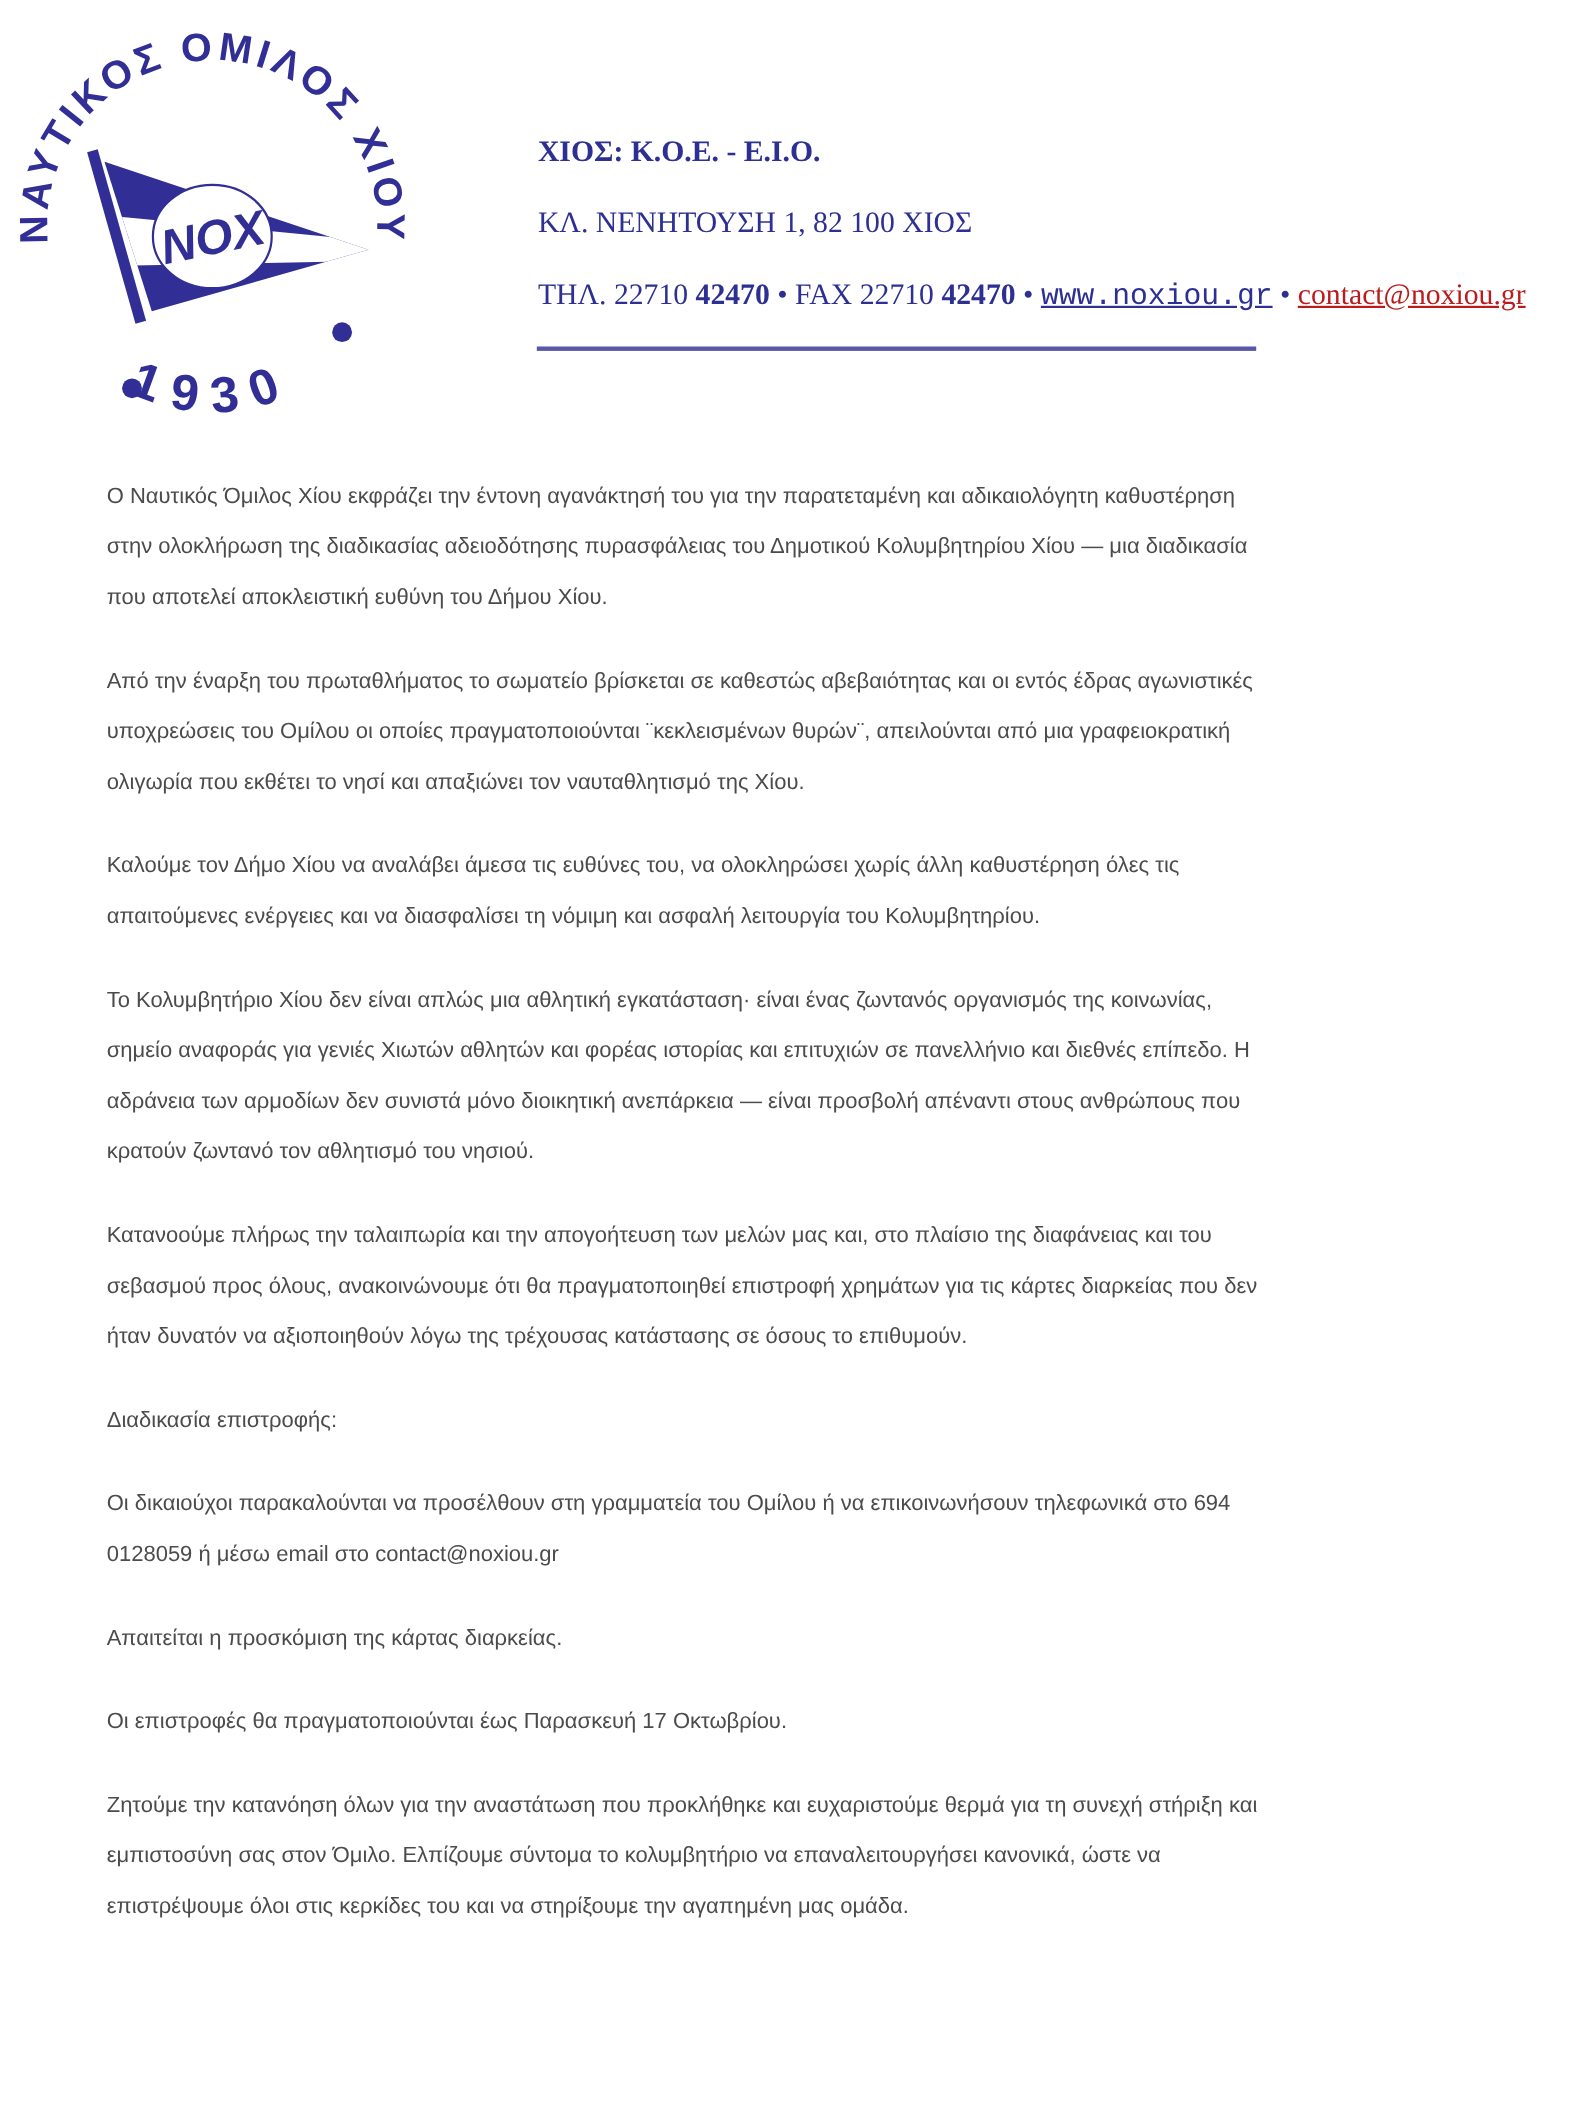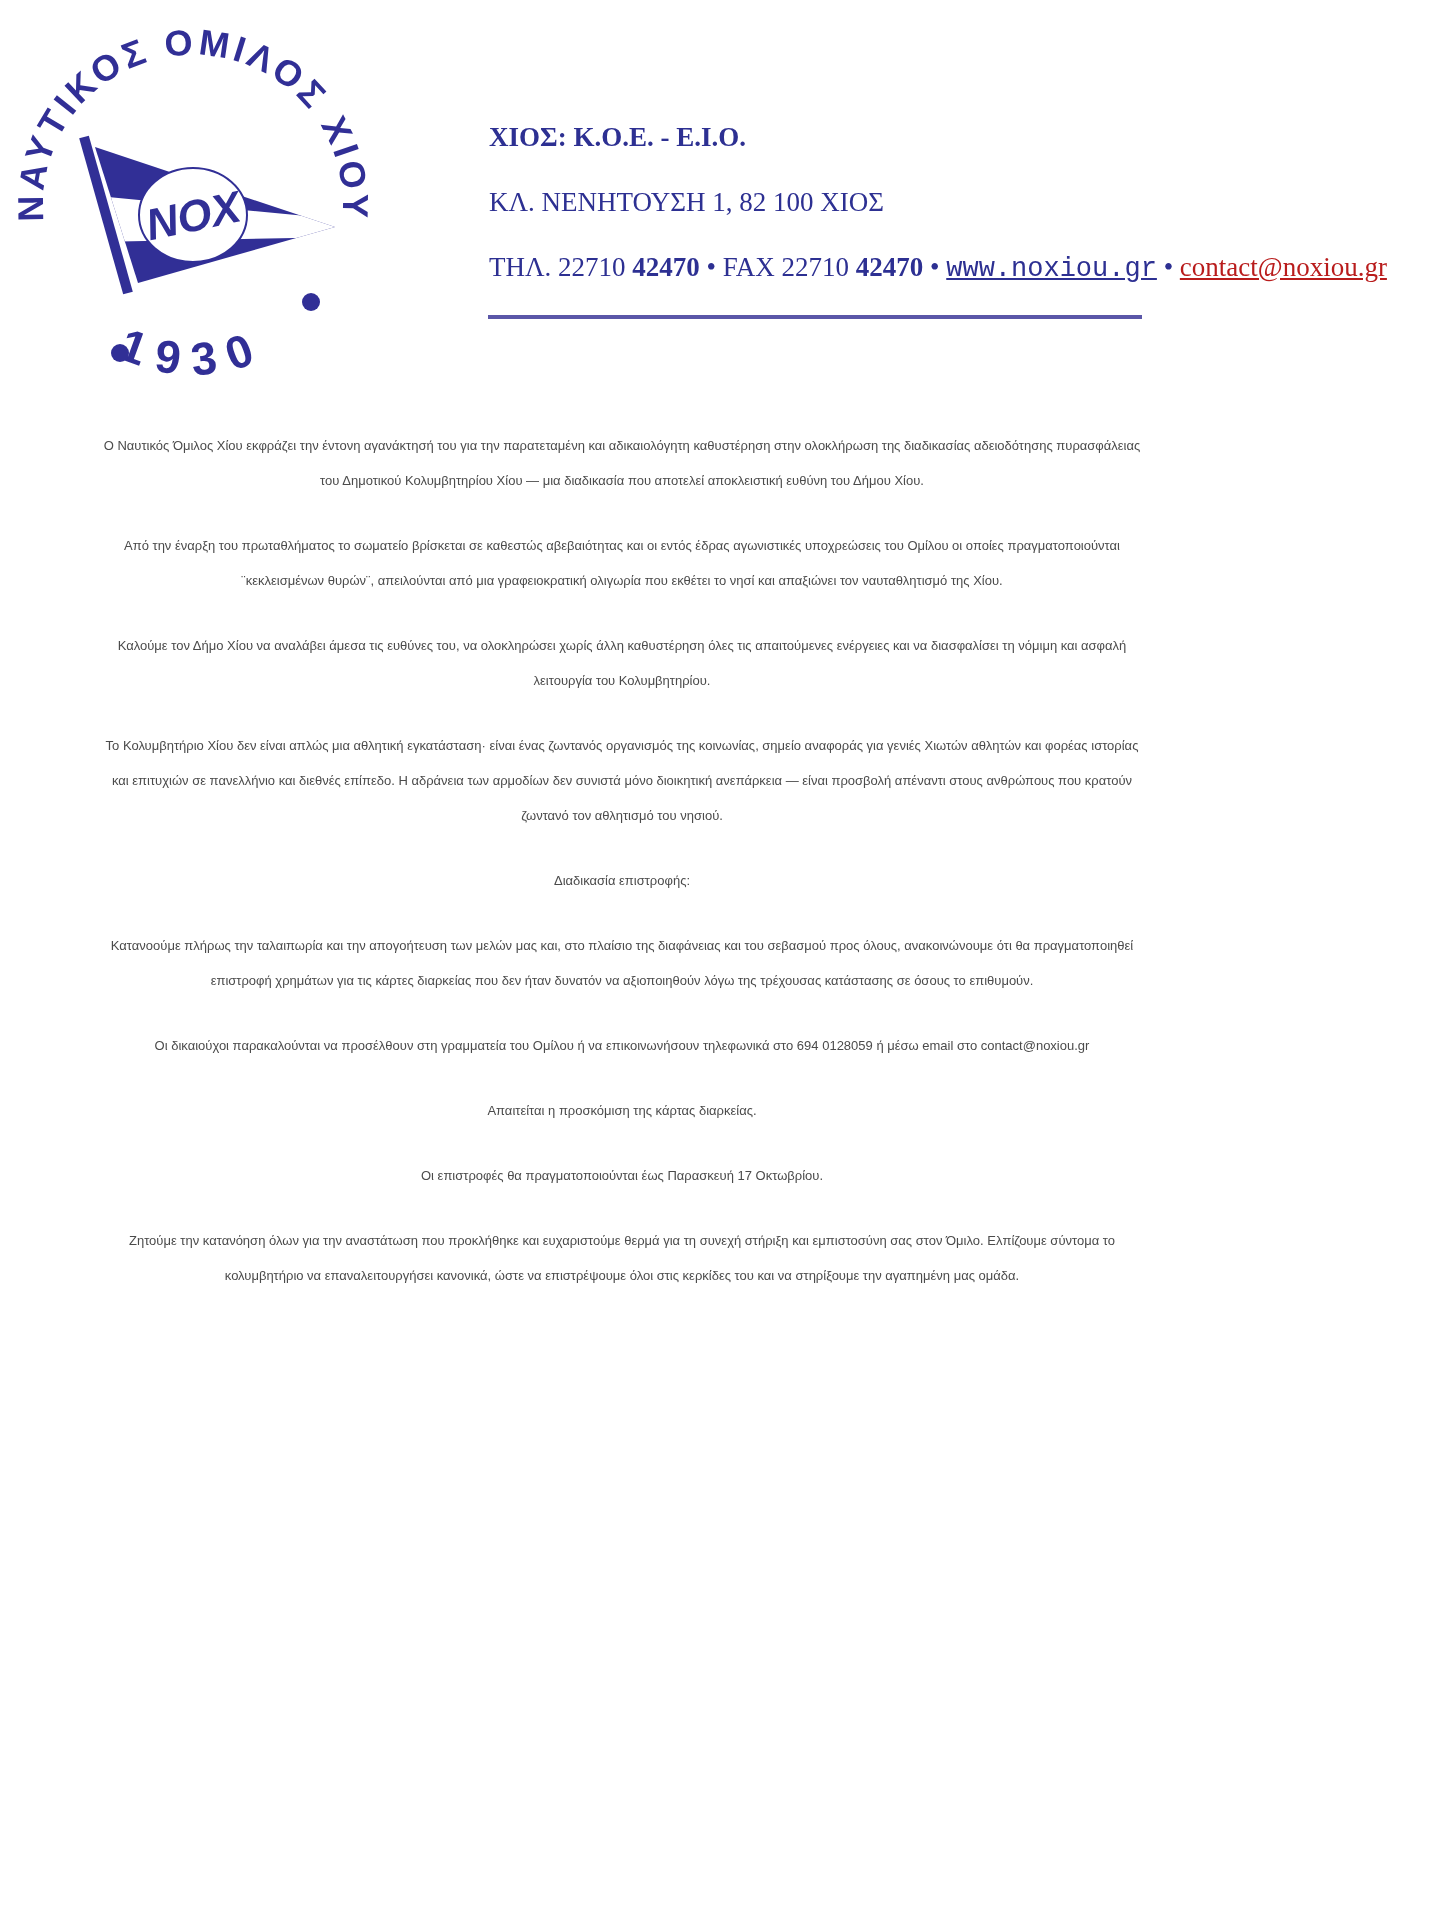--- a/index.html
+++ b/index.html
@@ -38,23 +38,23 @@
     width: 654px;
     height: 4px;
     background: #5b57a8;
   }
   .content {
     position: absolute;
     left: 97px;
     top: 428px;
     width: 1050px;
     color: #4b4b4b;
-    font-size: 13px;
-    line-height: 35px;
-    text-align: center;
+    font-size: 20px;
+    line-height: 46px;
+    text-align: left;
   }
   .content p { margin: 0 0 30px 0; }
 </style>
 </head>
 <body>
 
 <svg class="logo-svg" width="380" height="400" viewBox="0 0 380 400">
   <defs>
     <path id="arcTop" d="M 79,306 A 150 150 0 1 1 291,306" fill="none"></path>
     <path id="arcBottom" d="M 54,308 A 170 170 0 0 0 316,308" fill="none"></path>
@@ -83,19 +83,19 @@
 
 <div class="header-line phone"><span>ΤΗΛ. 22710 </span><b>42470</b><span> • </span><span>FAX 22710 </span><b>42470</b><span> • </span><a class="site">www.noxiou.gr</a><span> • </span><a class="mail">contact@noxiou.gr</a></div>
 
 <div class="rule"></div>
 
 <div class="content">
   <p>Ο Ναυτικός Όμιλος Χίου εκφράζει την έντονη αγανάκτησή του για την παρατεταμένη και αδικαιολόγητη καθυστέρηση στην ολοκλήρωση της διαδικασίας αδειοδότησης πυρασφάλειας του Δημοτικού Κολυμβητηρίου Χίου — μια διαδικασία που αποτελεί αποκλειστική ευθύνη του Δήμου Χίου.</p>
   <p>Από την έναρξη του πρωταθλήματος το σωματείο βρίσκεται σε καθεστώς αβεβαιότητας και οι εντός έδρας αγωνιστικές υποχρεώσεις του Ομίλου οι οποίες πραγματοποιούνται ¨κεκλεισμένων θυρών¨, απειλούνται από μια γραφειοκρατική ολιγωρία που εκθέτει το νησί και απαξιώνει τον ναυταθλητισμό της Χίου.</p>
   <p>Καλούμε τον Δήμο Χίου να αναλάβει άμεσα τις ευθύνες του, να ολοκληρώσει χωρίς άλλη καθυστέρηση όλες τις απαιτούμενες ενέργειες και να διασφαλίσει τη νόμιμη και ασφαλή λειτουργία του Κολυμβητηρίου.</p>
   <p>Το Κολυμβητήριο Χίου δεν είναι απλώς μια αθλητική εγκατάσταση· είναι ένας ζωντανός οργανισμός της κοινωνίας, σημείο αναφοράς για γενιές Χιωτών αθλητών και φορέας ιστορίας και επιτυχιών σε πανελλήνιο και διεθνές επίπεδο. Η αδράνεια των αρμοδίων δεν συνιστά μόνο διοικητική ανεπάρκεια — είναι προσβολή απέναντι στους ανθρώπους που κρατούν ζωντανό τον αθλητισμό του νησιού.</p>
+  <p>Κατανοούμε πλήρως την ταλαιπωρία και την απογοήτευση των μελών μας και, στο πλαίσιο της διαφάνειας και του σεβασμού προς όλους, ανακοινώνουμε ότι θα πραγματοποιηθεί επιστροφή χρημάτων για τις κάρτες διαρκείας που δεν ήταν δυνατόν να αξιοποιηθούν λόγω της τρέχουσας κατάστασης σε όσους το επιθυμούν.</p>
   <p>Διαδικασία επιστροφής:</p>
-  <p>Κατανοούμε πλήρως την ταλαιπωρία και την απογοήτευση των μελών μας και, στο πλαίσιο της διαφάνειας και του σεβασμού προς όλους, ανακοινώνουμε ότι θα πραγματοποιηθεί επιστροφή χρημάτων για τις κάρτες διαρκείας που δεν ήταν δυνατόν να αξιοποιηθούν λόγω της τρέχουσας κατάστασης σε όσους το επιθυμούν.</p>
   <p>Οι δικαιούχοι παρακαλούνται να προσέλθουν στη γραμματεία του Ομίλου ή να επικοινωνήσουν τηλεφωνικά στο 694 0128059 ή μέσω email στο contact@noxiou.gr</p>
   <p>Απαιτείται η προσκόμιση της κάρτας διαρκείας.</p>
   <p>Οι επιστροφές θα πραγματοποιούνται έως Παρασκευή 17 Οκτωβρίου.</p>
   <p>Ζητούμε την κατανόηση όλων για την αναστάτωση που προκλήθηκε και ευχαριστούμε θερμά για τη συνεχή στήριξη και εμπιστοσύνη σας στον Όμιλο. Ελπίζουμε σύντομα το κολυμβητήριο να επαναλειτουργήσει κανονικά, ώστε να επιστρέψουμε όλοι στις κερκίδες του και να στηρίξουμε την αγαπημένη μας ομάδα.</p>
 </div>
 
 </body></html>

